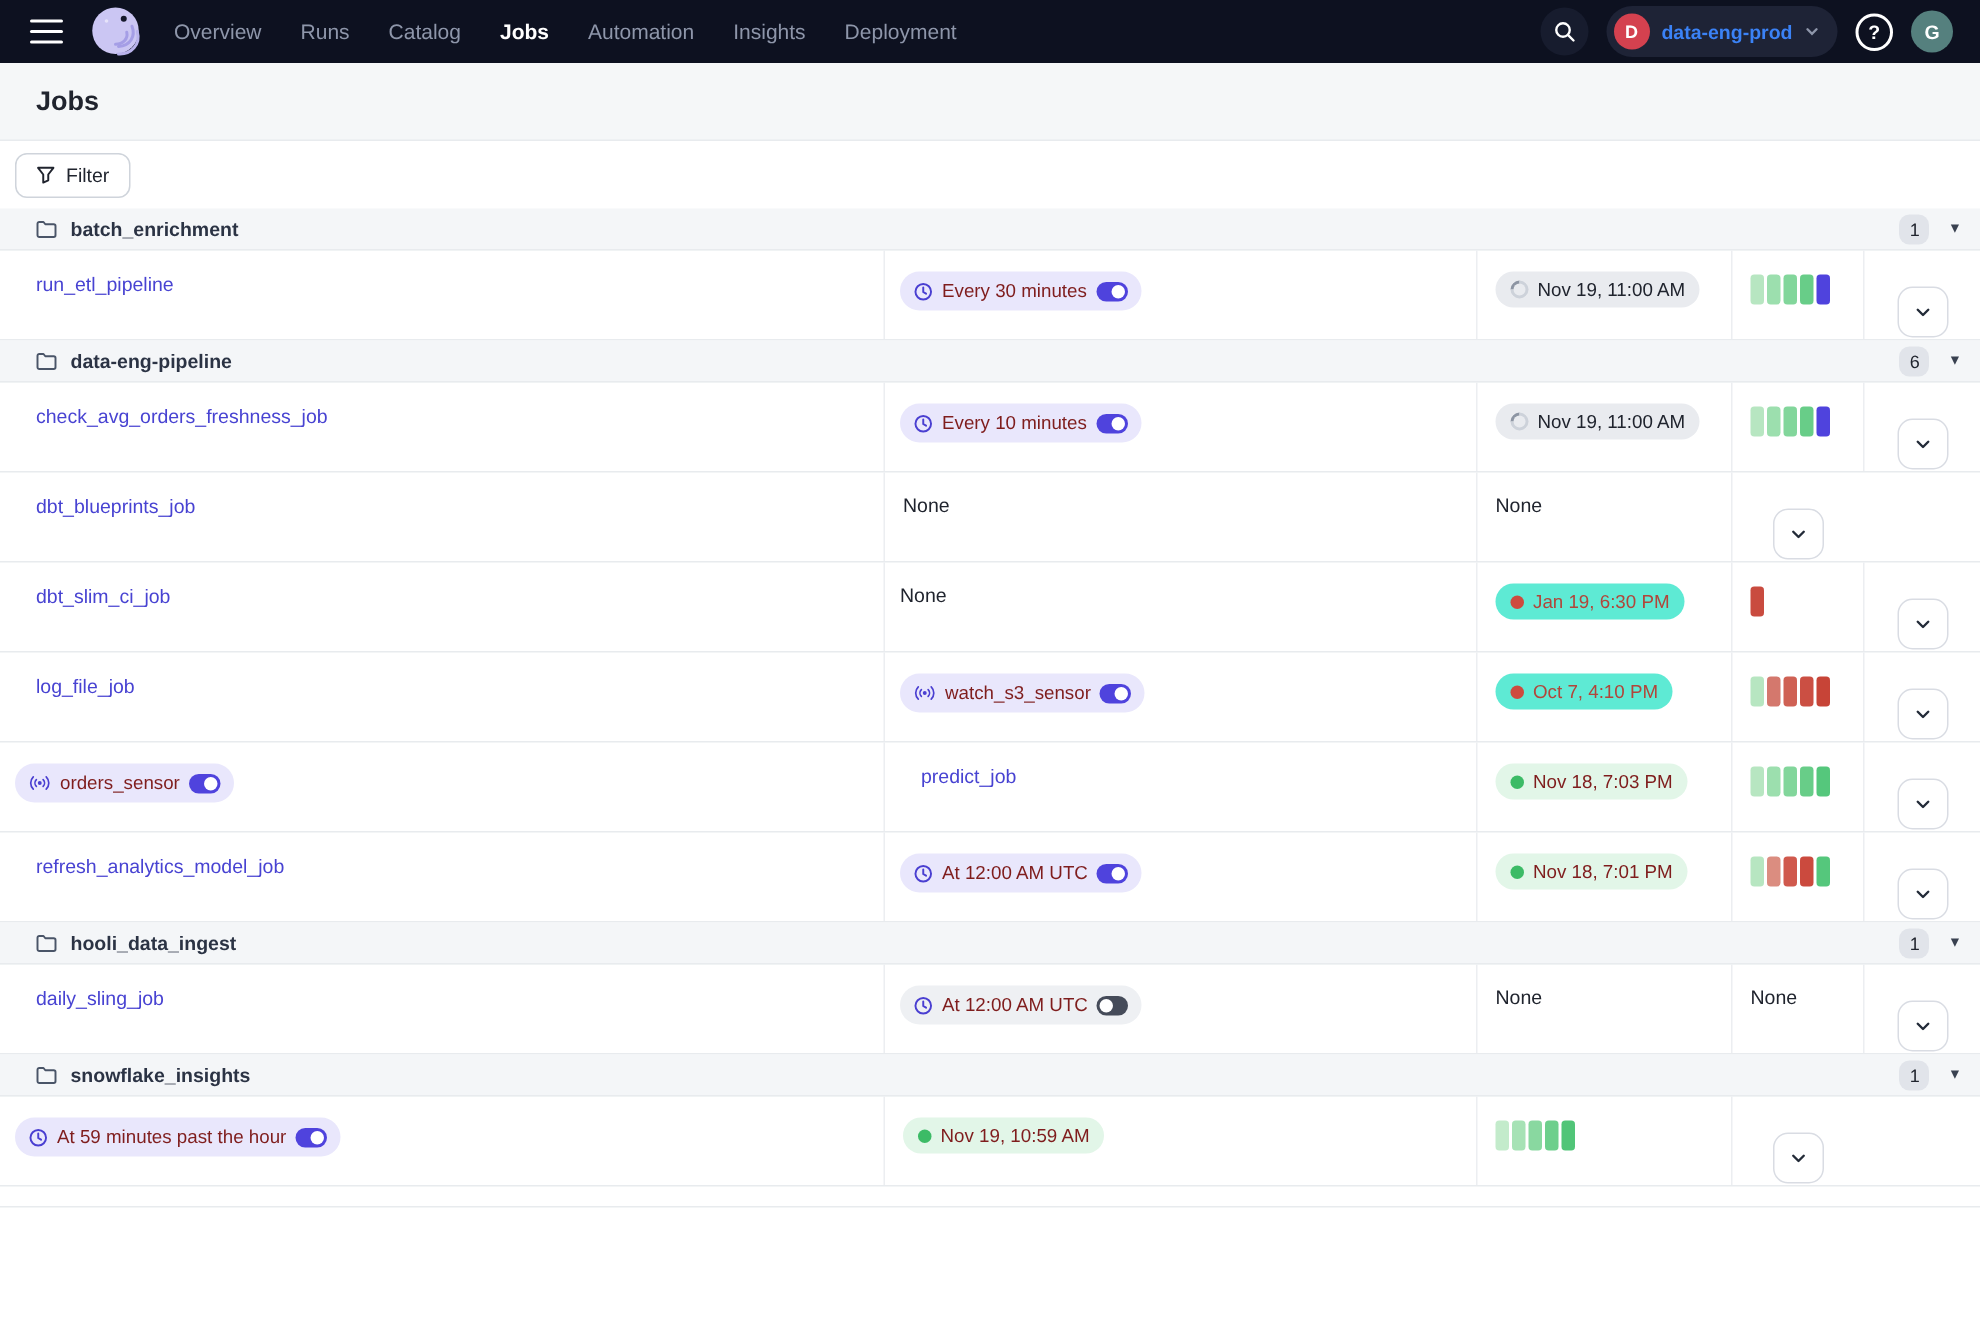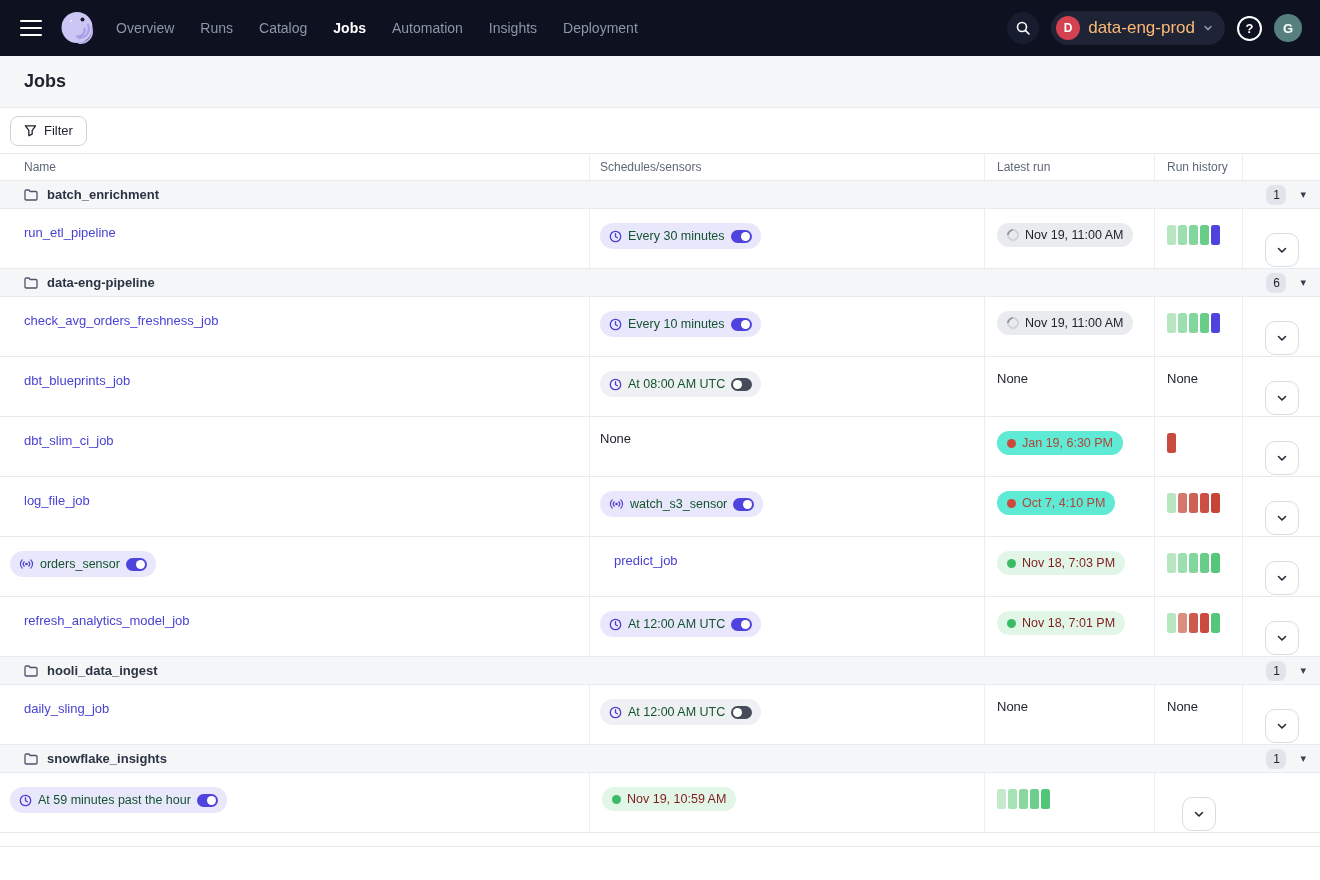--- a/index.html
+++ b/index.html
@@ -1,31 +1,31 @@
 <!DOCTYPE html>
 <html><head>
 <meta charset="utf-8">
 <style>
   * { box-sizing: border-box; margin: 0; padding: 0; }
   html,body { width:1320px; height:880px; overflow:hidden;
     font-family:"Liberation Sans", sans-serif; background:#fff; color:#20242e; }
 
   
-  .topnav { height:56px; background:#0d1120; display:flex; align-items:center; padding:0 18px 0 20px; }
+  .topnav { height:42px; background:#0d1120; display:flex; align-items:center; padding:0 18px 0 20px; }
   .hamburger { width:22px; height:16px; display:flex; flex-direction:column; justify-content:space-between; cursor:pointer; margin-right:16px; }
   .hamburger span { display:block; height:2.4px; background:#fff; border-radius:2px; }
   .logo { width:38px; height:38px; margin-right:20px; }
   .nav-links { display:flex; align-items:center; gap:26px; }
   .nav-link { font-size:14px; color:#8e96aa; cursor:pointer; }
   .nav-link.active { color:#ffffff; font-weight:700; }
   .nav-right { margin-left:auto; display:flex; align-items:center; gap:12px; }
   .search-btn { width:32px; height:32px; border-radius:50%; background:#171c2e; border:none; display:flex; align-items:center; justify-content:center; cursor:pointer; }
   .ws-pill { height:34px; border-radius:17px; background:#1e2336; display:flex; align-items:center; gap:8px; padding:0 12px 0 5px; cursor:pointer; }
   .ws-initial { width:24px; height:24px; border-radius:50%; background:#d4414f; color:#fff; font-size:12px; font-weight:700; display:flex; align-items:center; justify-content:center; }
-  .ws-name { color:#fdba74; font-size:17px; font-weight:400; }
+  .ws-name { color:#3b82f6; font-size:13px; font-weight:700; }
   .help-btn { width:25px; height:25px; border-radius:50%; border:2px solid #fff; background:transparent; color:#fff; font-size:13px; font-weight:700; display:flex; align-items:center; justify-content:center; cursor:pointer; }
   .avatar { width:28px; height:28px; border-radius:50%; background:#55807e; color:#fff; font-size:13px; font-weight:600; display:flex; align-items:center; justify-content:center; cursor:pointer; }
 
   
   .page-header { height:52px; background:#f5f7f8; border-bottom:1px solid #e8ebee; display:flex; align-items:center; padding-left:24px; }
   .page-title { font-size:18px; font-weight:700; color:#20242e; }
   .filter-bar { height:45px; background:#fff; display:flex; align-items:center; padding-left:10px; }
   .filter-btn { height:30px; display:inline-flex; align-items:center; gap:7px; padding:0 13px; border:1px solid #cfd4db; border-radius:8px; background:#fff; font-size:13px; color:#20242e; cursor:pointer; font-family:inherit; }
 
   
@@ -46,21 +46,21 @@
   .group-right { margin-left:auto; display:flex; align-items:center; gap:14px; }
   .count-badge { min-width:20px; height:20px; padding:0 6px; border-radius:7px; background:#e1e4ea; color:#20242e; font-size:12px; display:flex; align-items:center; justify-content:center; }
   .caret { font-size:11px; color:#394150; cursor:pointer; line-height:1; }
 
   .job-row { height:60px; border-bottom:1px solid #e8ebee; }
   .job-row .cell { padding-top:14px; }
   .job-link { font-size:13px; color:#4843d2; text-decoration:none; cursor:pointer; }
   .none-text { font-size:13px; color:#20242e; }
 
   .pill { display:inline-flex; align-items:center; gap:6px; height:26px; padding:0 9px; border-radius:13px; font-size:12.5px; cursor:pointer; }
-  .sched-pill { background:#e9e7fc; color:#14532d; }
+  .sched-pill { background:#e9e7fc; color:#7f1d1d; }
   .sched-pill.off { background:#eef0f3; }
   .toggle { width:21px; height:13px; border-radius:7px; position:relative; display:inline-block; cursor:pointer; }
   .toggle.on { background:#4f43dd; }
   .toggle.off { background:#454b59; }
   .toggle .knob { position:absolute; top:2px; width:9px; height:9px; border-radius:50%; background:#fff; }
   .toggle.on .knob { right:2px; }
   .toggle.off .knob { left:2px; }
 
   .run-pill { height:24px; border-radius:12px; padding:0 10px; gap:6px; }
   .run-pill.in_progress { background:#e9ebef; color:#20242e; }
@@ -142,27 +142,20 @@
     <span style="display:flex;">
       <svg width="13" height="13" viewBox="0 0 14 14" fill="none" stroke="#20242e" stroke-width="1.4" stroke-linejoin="round">
           <path d="M1.5 2h11L8.8 6.8V11l-3.6 1.6V6.8Z"></path>
         </svg>
     </span>
     <span>Filter</span>
   </button>
 </div>
 
 <div id="jobs-table">
-  <div class="grid-row thead">
-    <div class="cell c-name">Name</div>
-    <div class="cell c-sched">Schedules/sensors</div>
-    <div class="cell c-latest">Latest run</div>
-    <div class="cell c-hist">Run history</div>
-    <div class="cell c-act"></div>
-  </div>
   <div id="table-body">
       <div class="group-row">
         <div class="folder">
           <svg width="14" height="12" viewBox="0 0 14 12" fill="none" stroke="#4a5568" stroke-width="1.3" stroke-linejoin="round">
             <path d="M1 2.2C1 1.5 1.5 1 2.2 1H5l1.2 1.5H11.8c.66 0 1.2.5 1.2 1.1V9.9c0 .6-.54 1.1-1.2 1.1H2.2C1.54 11 1 10.5 1 9.9Z"></path>
           </svg>
         </div>
         <div class="group-name">batch_enrichment</div>
         <div class="group-right">
           <div class="count-badge">1</div>
@@ -250,32 +243,20 @@
             <span style="display:flex;">
               <svg width="12" height="12" viewBox="0 0 12 12" fill="none" stroke="#232b38" stroke-width="1.6" stroke-linecap="round" stroke-linejoin="round">
                 <path d="M2.5 4.5 6 8l3.5-3.5"></path>
               </svg>
             </span>
           </div>
         </div>
       </div>
       <div class="grid-row job-row">
         <div class="cell c-name"><a class="job-link">dbt_blueprints_job</a></div>
-        <div class="cell c-sched"><div class="pill sched-pill off">
-            <div style="display: flex;">
-              <svg width="13" height="13" viewBox="0 0 14 14" fill="none" stroke="#4a3fd1" stroke-width="1.4" stroke-linecap="round">
-                <circle cx="7" cy="7" r="5.6"></circle>
-                <path d="M7 4v3.2l2 1.2"></path>
-              </svg>
-            </div>
-            <div>At 08:00 AM UTC</div>
-            <div class="toggle off">
-              <span class="knob"></span>
-            </div>
-          </div></div>
         <div class="cell c-latest">
           <div class="none-text">None</div>
         </div>
         <div class="cell c-hist">
           <div class="none-text">None</div>
         </div>
         <div class="cell c-act">
           <div class="expand-btn">
             <span style="display:flex;">
               <svg width="12" height="12" viewBox="0 0 12 12" fill="none" stroke="#232b38" stroke-width="1.6" stroke-linecap="round" stroke-linejoin="round">

